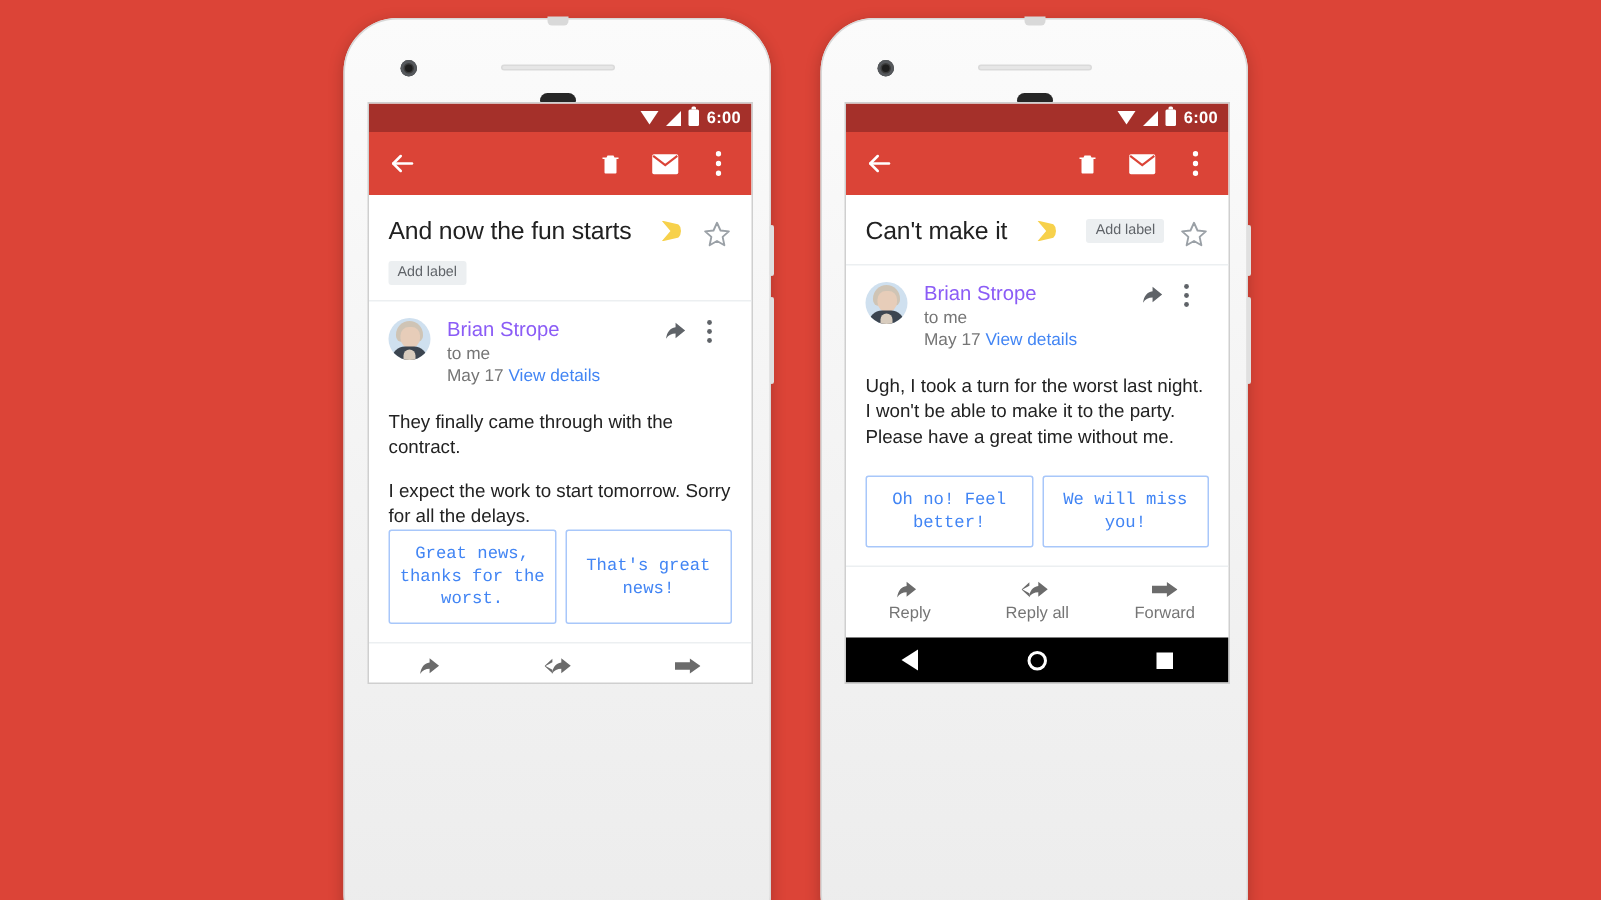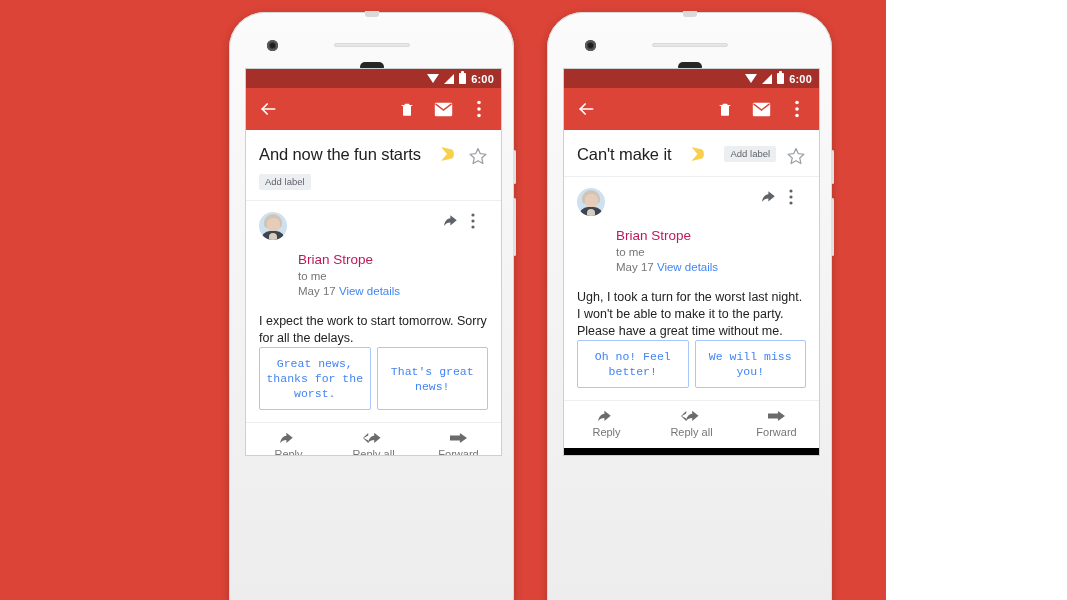--- a/index.html
+++ b/index.html
@@ -3,21 +3,21 @@
 <meta charset="utf-8">
 <style>
   * { box-sizing: border-box; margin: 0; padding: 0; }
   html, body {
     width: 1067px; height: 600px;
     overflow: hidden;
     font-family: "Liberation Sans", sans-serif;
   }
   #stage {
     position: relative;
-    width: 886px; height: 600px;
+    width: 1067px; height: 600px;
     background: #dc4437;
   }
 
   
   .phone {
     position: absolute;
     width: 285px;
     height: 620px;
     top: 12px;
     background: #f3f3f3;
@@ -239,23 +239,22 @@
   }
   .avatar .collar {
     position:absolute; bottom:0; left:10px;
     width:8px; height:7px;
     background:#d8ccbe;
     border-radius:4px 4px 0 0;
   }
   .sender-block { flex: 1; min-width: 0; }
   .sender-name {
     font-size: 13.5px;
-    color: #be185d;
+    color: #8b5cf6;
     line-height: 16px;
-    margin-top: 40px;
   }
   .sender-to {
     font-size: 11.5px;
     color: #757575;
     line-height: 15px;
     margin-top: 1px;
   }
   .sender-meta {
     font-size: 11.5px;
     color: #757575;
@@ -439,20 +438,21 @@
             <svg width="4" height="16" viewBox="0 0 4 16" fill="currentColor">
                 <circle cx="2" cy="2" r="1.6"></circle>
                 <circle cx="2" cy="8" r="1.6"></circle>
                 <circle cx="2" cy="14" r="1.6"></circle>
               </svg>
           </span>
         </div>
       </div>
 
       <div class="msg-body">
+        <p>They finally came through with the contract.</p>
         <p>I expect the work to start tomorrow. Sorry for all the delays.</p>
       </div>
 
       <div class="smart-replies">
         <div class="sr-btn">Great news, thanks for the worst.</div>
         <div class="sr-btn">That's great news!</div>
       </div>
 
       <div class="action-bar">
         <div class="action-item">

